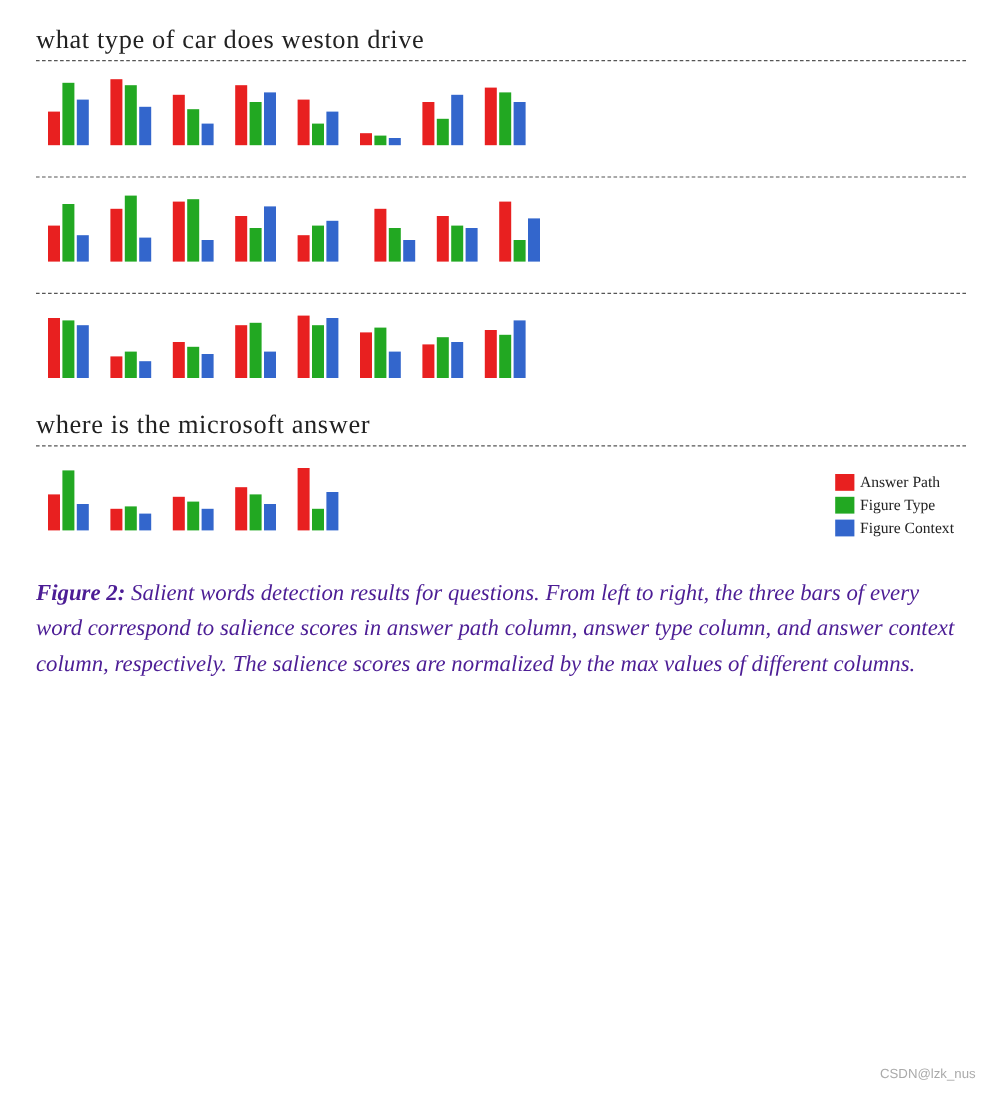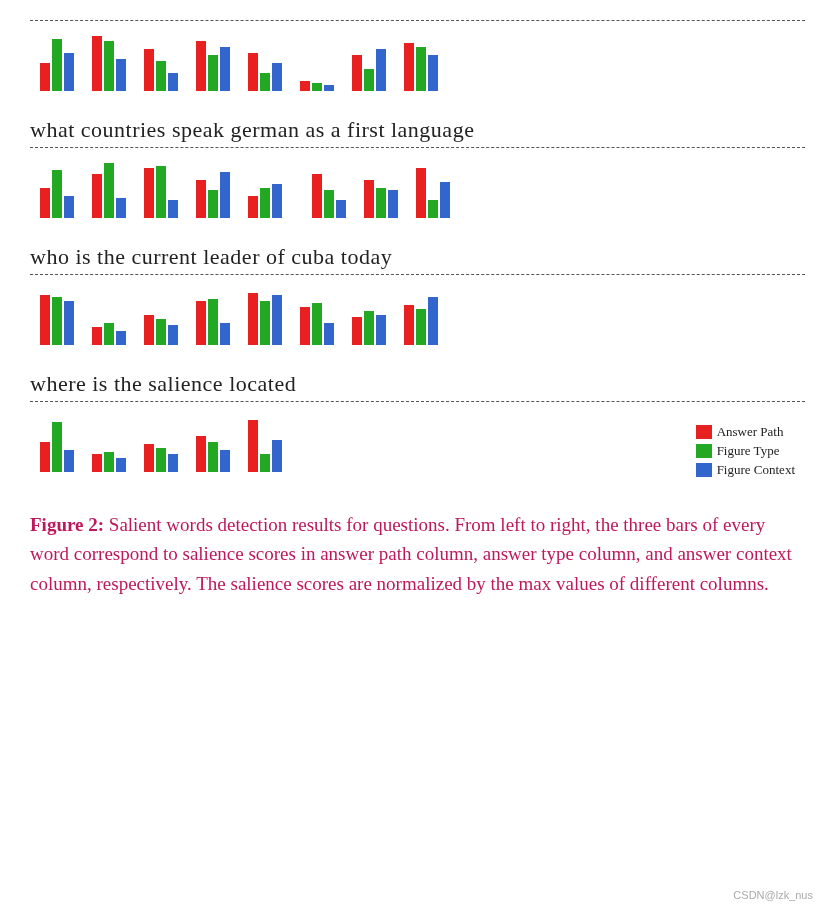--- a/index.html
+++ b/index.html
@@ -71,39 +71,41 @@
     .row4-container {
       display: flex;
       align-items: flex-start;
       gap: 0;
     }
 
     .figure-caption {
       margin-top: 28px;
       font-size: 19px;
       line-height: 1.55;
-      color: #be185d;
+      color: #4c1d95;
       max-width: 780px;
+      font-style: italic;
     }
 
     .watermark {
       position: absolute;
       bottom: 18px;
       right: 22px;
       font-size: 11px;
       color: #aaa;
       font-family: Arial, sans-serif;
     }
   </style>
 </head>
 <body>
 
 <div id="app">
 
   <div class="chart-section">
+    <div class="question-text">what type of  car does weston drive</div>
     <hr class="divider">
     <div class="bar-chart-row" id="chart-row-0">
         <div class="word-group">
           <div class="bar" style="height: 28px; background: rgb(232, 32, 32);"></div>
           <div class="bar" style="height: 52px; background: rgb(34, 168, 34);"></div>
           <div class="bar" style="height: 38px; background: rgb(51, 102, 204);"></div>
         </div>
         <div class="word-group">
           <div class="bar" style="height: 55px; background: rgb(232, 32, 32);"></div>
           <div class="bar" style="height: 50px; background: rgb(34, 168, 34);"></div>
@@ -136,21 +138,20 @@
         </div>
         <div class="word-group">
           <div class="bar" style="height: 48px; background: rgb(232, 32, 32);"></div>
           <div class="bar" style="height: 44px; background: rgb(34, 168, 34);"></div>
           <div class="bar" style="height: 36px; background: rgb(51, 102, 204);"></div>
         </div>
       </div>
   </div>
 
   <div class="chart-section">
-    <div class="question-text">what countries speak german as  a  first language</div>
     <hr class="divider">
     <div class="bar-chart-row" id="chart-row-1">
         <div class="word-group">
           <div class="bar" style="height: 30px; background: rgb(232, 32, 32);"></div>
           <div class="bar" style="height: 48px; background: rgb(34, 168, 34);"></div>
           <div class="bar" style="height: 22px; background: rgb(51, 102, 204);"></div>
         </div>
         <div class="word-group">
           <div class="bar" style="height: 44px; background: rgb(232, 32, 32);"></div>
           <div class="bar" style="height: 55px; background: rgb(34, 168, 34);"></div>
@@ -184,21 +185,20 @@
         </div>
         <div class="word-group">
           <div class="bar" style="height: 50px; background: rgb(232, 32, 32);"></div>
           <div class="bar" style="height: 18px; background: rgb(34, 168, 34);"></div>
           <div class="bar" style="height: 36px; background: rgb(51, 102, 204);"></div>
         </div>
       </div>
   </div>
 
   <div class="chart-section">
-    <div class="question-text">who  is  the current leader of cuba today</div>
     <hr class="divider">
     <div class="bar-chart-row" id="chart-row-2">
         <div class="word-group">
           <div class="bar" style="height: 50px; background: rgb(232, 32, 32);"></div>
           <div class="bar" style="height: 48px; background: rgb(34, 168, 34);"></div>
           <div class="bar" style="height: 44px; background: rgb(51, 102, 204);"></div>
         </div>
         <div class="word-group">
           <div class="bar" style="height: 18px; background: rgb(232, 32, 32);"></div>
           <div class="bar" style="height: 22px; background: rgb(34, 168, 34);"></div>
@@ -231,21 +231,21 @@
         </div>
         <div class="word-group">
           <div class="bar" style="height: 40px; background: rgb(232, 32, 32);"></div>
           <div class="bar" style="height: 36px; background: rgb(34, 168, 34);"></div>
           <div class="bar" style="height: 48px; background: rgb(51, 102, 204);"></div>
         </div>
       </div>
   </div>
 
   <div class="chart-section">
-    <div class="question-text">where  is  the salience located</div>
+    <div class="question-text">where  is  the microsoft answer</div>
     <hr class="divider">
     <div class="row4-container">
       <div class="bar-chart-row" id="chart-row-3" style="flex:1;">
           <div class="word-group">
             <div class="bar" style="height: 30px; background: rgb(232, 32, 32);"></div>
             <div class="bar" style="height: 50px; background: rgb(34, 168, 34);"></div>
             <div class="bar" style="height: 22px; background: rgb(51, 102, 204);"></div>
           </div>
           <div class="word-group">
             <div class="bar" style="height: 18px; background: rgb(232, 32, 32);"></div>

